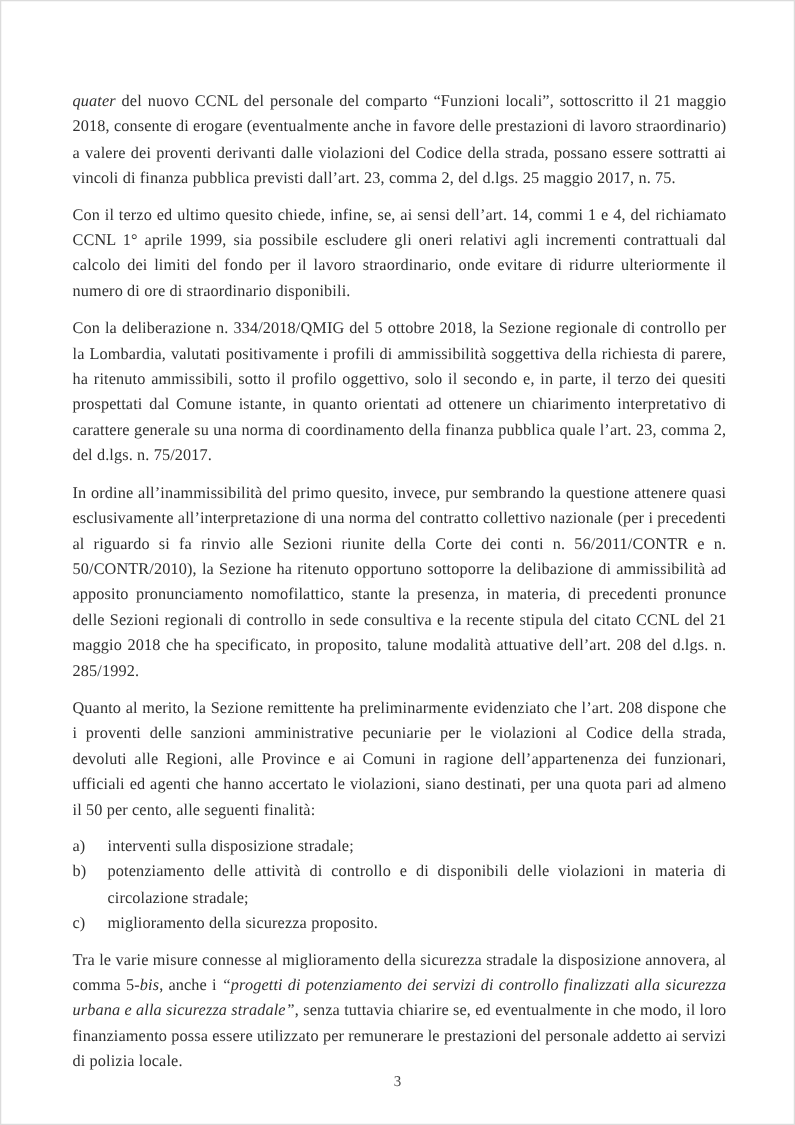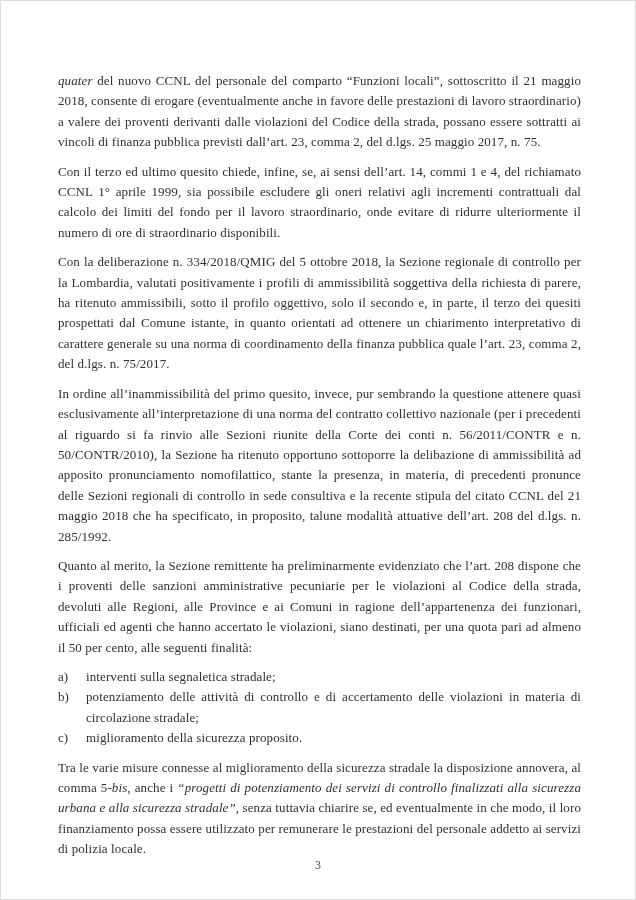--- a/index.html
+++ b/index.html
@@ -66,25 +66,25 @@
 <div class="page">
   <div class="doc-body">
       <p class="para"><em>quater</em><span> del nuovo CCNL del personale del comparto “Funzioni locali”, sottoscritto il 21 maggio 2018, consente di erogare (eventualmente anche in favore delle prestazioni di lavoro straordinario) a valere dei proventi derivanti dalle violazioni del Codice della strada, possano essere sottratti ai vincoli di finanza pubblica previsti dall’art. 23, comma 2, del d.lgs. 25 maggio 2017, n. 75.</span></p>
       <p class="para"><span>Con il terzo ed ultimo quesito chiede, infine, se, ai sensi dell’art. 14, commi 1 e 4, del richiamato CCNL 1° aprile 1999, sia possibile escludere gli oneri relativi agli incrementi contrattuali dal calcolo dei limiti del fondo per il lavoro straordinario, onde evitare di ridurre ulteriormente il numero di ore di straordinario disponibili.</span></p>
       <p class="para"><span>Con la deliberazione n. 334/2018/QMIG del 5 ottobre 2018, la Sezione regionale di controllo per la Lombardia, valutati positivamente i profili di ammissibilità soggettiva della richiesta di parere, ha ritenuto ammissibili, sotto il profilo oggettivo, solo il secondo e, in parte, il terzo dei quesiti prospettati dal Comune istante, in quanto orientati ad ottenere un chiarimento interpretativo di carattere generale su una norma di coordinamento della finanza pubblica quale l’art. 23, comma 2, del d.lgs. n. 75/2017.</span></p>
       <p class="para"><span>In ordine all’inammissibilità del primo quesito, invece, pur sembrando la questione attenere quasi esclusivamente all’interpretazione di una norma del contratto collettivo nazionale (per i precedenti al riguardo si fa rinvio alle Sezioni riunite della Corte dei conti n. 56/2011/CONTR e n. 50/CONTR/2010), la Sezione ha ritenuto opportuno sottoporre la delibazione di ammissibilità ad apposito pronunciamento nomofilattico, stante la presenza, in materia, di precedenti pronunce delle Sezioni regionali di controllo in sede consultiva e la recente stipula del citato CCNL del 21 maggio 2018 che ha specificato, in proposito, talune modalità attuative dell’art. 208 del d.lgs. n. 285/1992.</span></p>
       <p class="para"><span>Quanto al merito, la Sezione remittente ha preliminarmente evidenziato che l’art. 208 dispone che i proventi delle sanzioni amministrative pecuniarie per le violazioni al Codice della strada, devoluti alle Regioni, alle Province e ai Comuni in ragione dell’appartenenza dei funzionari, ufficiali ed agenti che hanno accertato le violazioni, siano destinati, per una quota pari ad almeno il 50 per cento, alle seguenti finalità:</span></p>
       <div class="doc-list">
         <div class="list-item">
           <span class="list-marker">a)</span>
-          <span class="list-text"><span>interventi sulla segnaletica stradale;</span></span>
+          <span class="list-text"><span>interventi sulla disposizione stradale;</span></span>
         </div>
         <div class="list-item">
           <span class="list-marker">b)</span>
-          <span class="list-text"><span>potenziamento delle attività di controllo e di accertamento delle violazioni in materia di circolazione stradale;</span></span>
+          <span class="list-text"><span>potenziamento delle attività di controllo e di disponibili delle violazioni in materia di circolazione stradale;</span></span>
         </div>
         <div class="list-item">
           <span class="list-marker">c)</span>
           <span class="list-text"><span>miglioramento della sicurezza proposito.</span></span>
         </div>
       </div>
       <p class="para"><span>Tra le varie misure connesse al miglioramento della sicurezza stradale la disposizione annovera, al comma 5-</span><em>bis</em><span>, anche i </span><em>“progetti di potenziamento dei servizi di controllo finalizzati alla sicurezza urbana e alla sicurezza stradale”</em><span>, senza tuttavia chiarire se, ed eventualmente in che modo, il loro finanziamento possa essere utilizzato per remunerare le prestazioni del personale addetto ai servizi di polizia locale.</span></p>
     </div>
   <div class="footer">3</div>
 </div>

